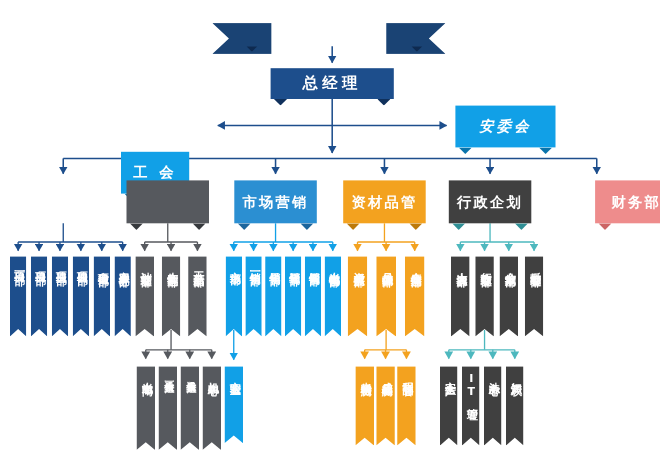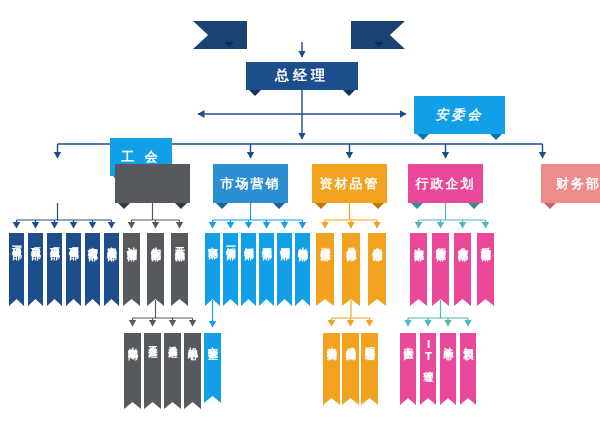--- a/index.html
+++ b/index.html
@@ -18,21 +18,21 @@
           clip-path:polygon(0 0,100% 0,100% 100%,50% calc(100% - 7px),0 100%);}
   .vlbl{writing-mode:vertical-rl;text-orientation:upright;color:#fff;font-weight:bold;
         font-size:10px;letter-spacing:1px;line-height:1;}
   .small .vlbl{font-size:9px;letter-spacing:.5px;}
   
   .c-navy{background:#1d4e8c}.c-navy .fold{background:#10315c}
   .c-sky{background:#11a0e7}.c-sky .fold{background:#0a74ab}
   .c-mblue{background:#2b8fd2}.c-mblue .fold{background:#1c659c}
   .c-gray{background:#56595e}.c-gray .fold{background:#36393d}
   .c-orange{background:#f3a21f}.c-orange .fold{background:#bd7a0a}
-  .c-teal{background:#ec4899}.c-teal .fold{background:#2f8f95}
+  .c-teal{background:#404040}.c-teal .fold{background:#2f8f95}
   .c-salmon{background:#ee8c8c}.c-salmon .fold{background:#cc6565}
   
   .banner-body{position:absolute;left:222px;top:15px;width:164px;height:27px;background:#1d4e8c;
                z-index:4;display:flex;align-items:center;justify-content:center;color:#fff;
                font-weight:bold;font-size:14px;letter-spacing:6px;}
   .wing{position:absolute;top:21px;width:54px;height:28px;background:#1a4374;z-index:2;}
   .wing.wl{left:193px;clip-path:polygon(0 0,100% 0,100% 100%,0 100%,28% 50%);}
   .wing.wr{left:351px;clip-path:polygon(0 0,100% 0,72% 50%,100% 100%,0 100%);}
   .bfold{position:absolute;top:42px;width:10px;height:5px;background:#0e2a50;z-index:3;
          clip-path:polygon(0 0,100% 0,50% 100%);}

